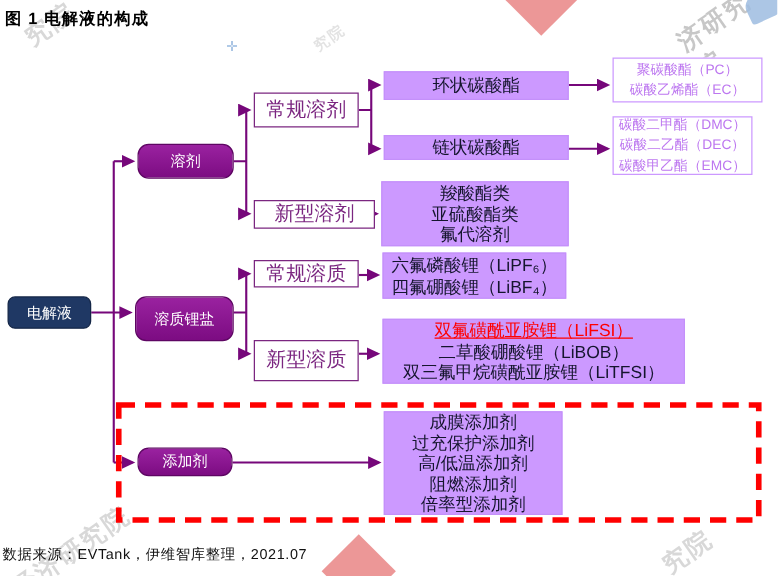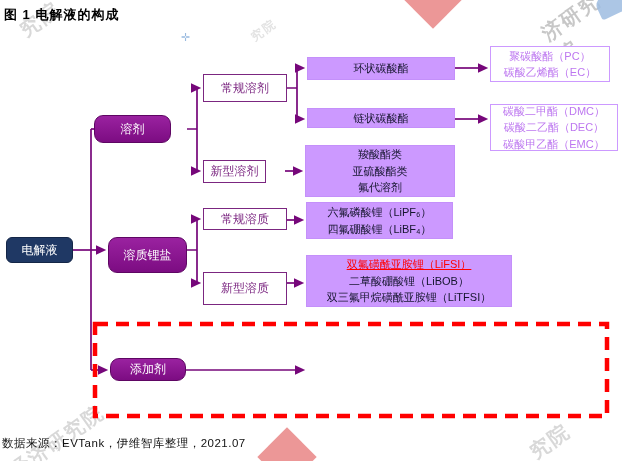--- a/index.html
+++ b/index.html
@@ -24,24 +24,24 @@
   }
   .node-root{
     background:#1f3864;color:#fff;border-radius:6px;font-size:12px;
     border:1px solid #142647;
   }
   .node-l1{
     background:linear-gradient(180deg,#9a22a0,#7c0c82);color:#fff;border-radius:9px;
     font-size:12px;border:1px solid #5e0663;
   }
   .node-l2{
-    background:#fff;color:#7b2680;border:1.6px solid #7b2680;font-size:12px;
+    background:#fff;color:#7b2680;border:1.6px solid #7b2680;font-size:16px;
   }
   .node-fill{
-    background:#cc99ff;color:#15152e;font-size:11px;border:1px solid #c490fa;
+    background:#cc99ff;color:#15152e;font-size:14px;border:1px solid #c490fa;
   }
   .node-fill .lines{line-height:16.4px;}
   .node-light{
     background:#fff;color:#bd77f0;border:1.6px solid #cc99ff;font-size:11px;
   }
   .node-light .lines{line-height:16.5px;}
   .lines{width:100%;}
   .lines span{display:block;white-space:nowrap;}
   .hl-red{color:#ff0000;text-decoration:underline;}
   .page-title{
@@ -102,26 +102,26 @@
       </g>
 
       <rect x="95" y="324" width="512" height="92" fill="none" stroke="#FF0000" stroke-width="4.5" stroke-dasharray="13 8"></rect>
     </svg>
 
     <div class="page-title">图 1 电解液的构成</div>
     <div class="page-source">数据来源：EVTank，伊维智库整理，2021.07</div>
 
     <div class="node node-root" style="left:6px;top:237px;width:67px;height:26px;">电解液</div>
 
-    <div class="node node-l1" style="left:94px;top:115px;width:77px;height:28px;">溶剂</div>
+    <div class="node node-l1" style="left:110px;top:115px;width:77px;height:28px;">溶剂</div>
     <div class="node node-l1" style="left:108px;top:237px;width:79px;height:36px;">溶质锂盐</div>
     <div class="node node-l1" style="left:110px;top:358px;width:76px;height:23px;">添加剂</div>
 
     <div class="node node-l2" style="left:203px;top:74px;width:84px;height:28px;">常规溶剂</div>
-    <div class="node node-l2" style="left:203px;top:160px;width:63px;height:23px;">新型溶剂</div>
+    <div class="node node-l2" style="left:203px;top:160px;width:97px;height:23px;">新型溶剂</div>
     <div class="node node-l2" style="left:203px;top:208px;width:84px;height:22px;">常规溶质</div>
     <div class="node node-l2" style="left:203px;top:272px;width:84px;height:33px;">新型溶质</div>
 
     <div class="node node-fill" style="left:307px;top:57px;width:148px;height:23px;">环状碳酸酯</div>
     <div class="node node-fill" style="left:307px;top:108px;width:148px;height:20px;">链状碳酸酯</div>
 
     <div class="node node-fill" style="left:305px;top:145px;width:150px;height:52px;">
       <div class="lines">
         <span>羧酸酯类</span>
         <span>亚硫酸酯类</span>
@@ -129,37 +129,46 @@
       </div>
     </div>
 
     <div class="node node-fill" style="left:306px;top:202px;width:147px;height:37px;">
       <div class="lines">
         <span>六氟磷酸锂（LiPF₆）</span>
         <span>四氟硼酸锂（LiBF₄）</span>
       </div>
     </div>
 
-    <div class="node node-fill" style="left:306px;top:255px;width:206px;height:52px;">
+    <div class="node node-fill" style="left:306px;top:255px;width:242px;height:52px;">
       <div class="lines">
         <span class="hl-red">双氟磺酰亚胺锂（LiFSI）</span>
         <span>二草酸硼酸锂（LiBOB）</span>
         <span>双三氟甲烷磺酰亚胺锂（LiTFSI）</span>
       </div>
     </div>
 
+    <div class="node node-fill" style="left:307px;top:329px;width:143px;height:83px;">
+      <div class="lines">
+        <span>成膜添加剂</span>
+        <span>过充保护添加剂</span>
+        <span>高/低温添加剂</span>
+        <span>阻燃添加剂</span>
+        <span>倍率型添加剂</span>
+      </div>
+    </div>
 
     <div class="node node-light" style="left:490px;top:46px;width:120px;height:36px;">
       <div class="lines">
         <span>聚碳酸酯（PC）</span>
         <span>碳酸乙烯酯（EC）</span>
       </div>
     </div>
 
-    <div class="node node-light" style="left:490px;top:104px;width:128px;height:47px;">
+    <div class="node node-light" style="left:490px;top:93px;width:112px;height:47px;">
       <div class="lines">
         <span>碳酸二甲酯（DMC）</span>
         <span>碳酸二乙酯（DEC）</span>
         <span>碳酸甲乙酯（EMC）</span>
       </div>
     </div>
 
   </div>
 </div>
 

